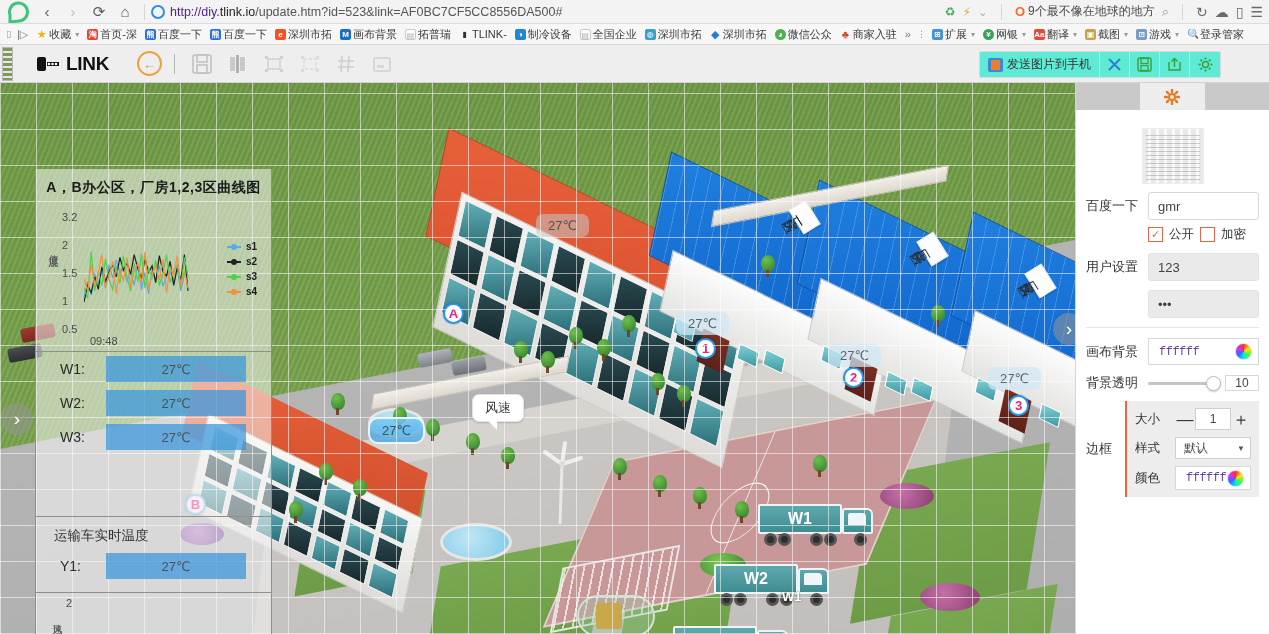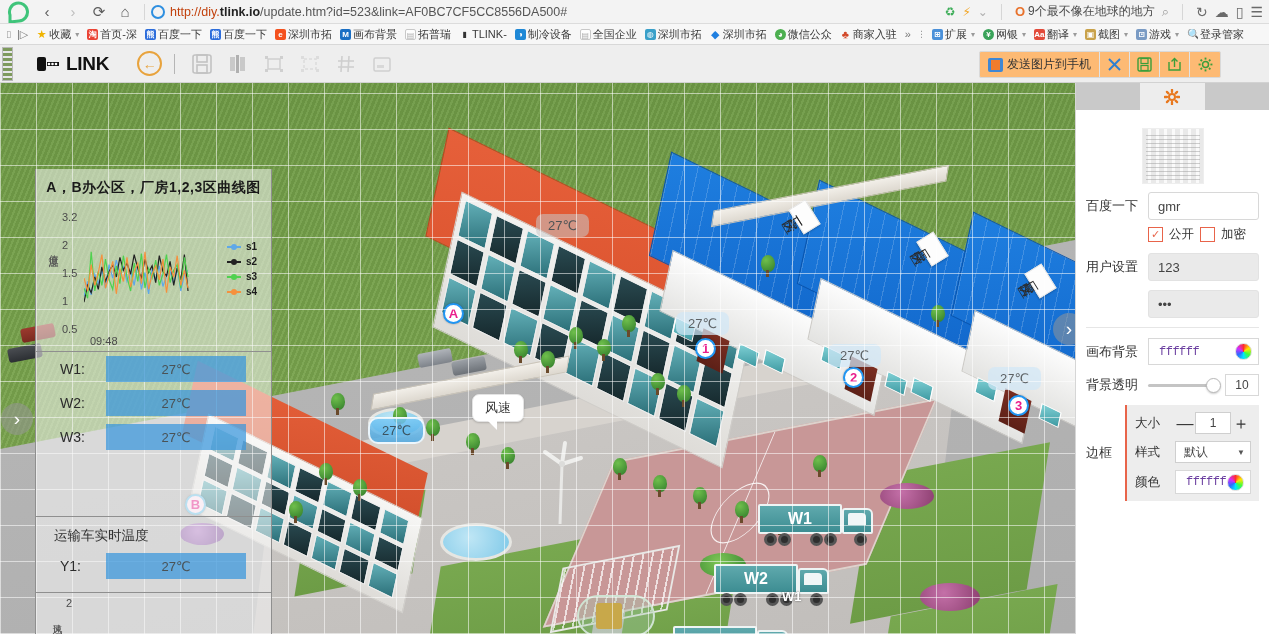--- a/index.html
+++ b/index.html
@@ -20,22 +20,22 @@
   .brand-logo svg { display:block; }
   .nav-btn {
     width: 26px; height: 22px; display: flex; align-items: center; justify-content: center;
     color: #5b5b5b; font-size: 15px; flex: 0 0 auto;
   }
   .nav-btn.dim { color: #bdbdbd; }
   .url-sep { width: 1px; height: 16px; background: #d6d6d6; margin: 0 6px; }
   .url-area { display: flex; align-items: center; flex: 1 1 auto; min-width: 0; gap: 5px; }
   .url-icon { width: 14px; height: 14px; border: 2px solid #2e8fe0; border-radius: 50%; flex: 0 0 auto; }
   .url-text { font-size: 12.5px; color: #555; white-space: nowrap; overflow: hidden; }
-  .url-text b { color: #222; font-weight: bold; }
-  .url-text .scheme { color: #c2410c; }
+  .url-text b { color: #222; font-weight: normal; }
+  .url-text .scheme { color: #4c1d95; }
   .bar-right { display: flex; align-items: center; gap: 7px; flex: 0 0 auto; }
   .ico-sm { font-size: 12px; line-height: 1; }
   .search-engine { display: flex; align-items: center; gap: 3px; font-size: 12px; color: #4a4a4a; }
   .se-o { color: #e8722c; font-weight: bold; font-size: 13px; }
   .mag { color: #9a9a9a; font-size: 13px; }
   .r-ico { color: #6a6a6a; font-size: 14px; }
 
   
   .bookmarks {
     position: absolute; left: 0; top: 24px; width: 1269px; height: 21px;
@@ -79,21 +79,21 @@
     font-size: 14px; line-height: 1;
   }
   .tb-vline { width: 1px; height: 20px; background: #b5b5b5; margin: 0 6px; }
   .tb-ico {
     width: 30px; height: 26px; display: flex; align-items: center; justify-content: center;
     color: #bdbdbd;
   }
   .tb-ico svg { display: block; }
   .send-group {
     position: absolute; right: 48px; top: 51px; height: 27px;
-    display: flex; align-items: center; background: #fdba74;
+    display: flex; align-items: center; background: #5eead4;
     border: 1px solid #d9d9d9; border-radius: 2px;
   }
   .send-btn {
     display: flex; align-items: center; gap: 4px; padding: 0 8px; height: 25px;
     font-size: 12px; color: #333; border-right: 1px solid #e2e2e2;
   }
   .send-ico { width: 15px; height: 14px; background: #3f87d4; border-radius: 2px; position: relative; flex:0 0 auto;}
   .send-ico::after { content:''; position:absolute; left:3px; top:2px; width:9px; height:10px; background:#f07c2c;}
   .g-ico {
     width: 30px; height: 25px; display: flex; align-items: center; justify-content: center;
@@ -355,21 +355,21 @@
     background: conic-gradient(#ff2d2d,#ffe600,#3dff3d,#00e5ff,#2d6bff,#d42dff,#ff2d2d);
     border: 1px solid #ddd;
   }
   .slider-wrap { flex: 1 1 auto; display: flex; align-items: center; gap: 6px; }
   .track { flex: 1 1 auto; height: 3px; background: #c4c4c4; border-radius: 2px; position: relative; }
   .knob {
     position: absolute; right: -2px; top: -6px; width: 15px; height: 15px; border-radius: 50%;
     background: #fff; border: 1px solid #b9b9b9; box-shadow: 0 1px 2px rgba(0,0,0,.2);
   }
   .numbox {
-    width: 34px; height: 22px; border: 1px solid #d8d8d8; font-size: 12px; color: #444;
+    width: 34px; height: 16px; border: 1px solid #d8d8d8; font-size: 12px; color: #444;
     display: flex; align-items: center; justify-content: center; flex: 0 0 auto;
   }
   .border-block {
     display: flex; align-items: stretch; border-left: 2px solid #e8644a;
     background: #ededed; padding: 7px 8px; margin-left: 0;
   }
   .bb-rows { flex: 1 1 auto; }
   .bb-row { display: flex; align-items: center; margin-bottom: 7px; }
   .bb-row:last-child { margin-bottom: 0; }
   .bb-lbl { width: 40px; font-size: 12.5px; color: #333; flex: 0 0 auto; }

